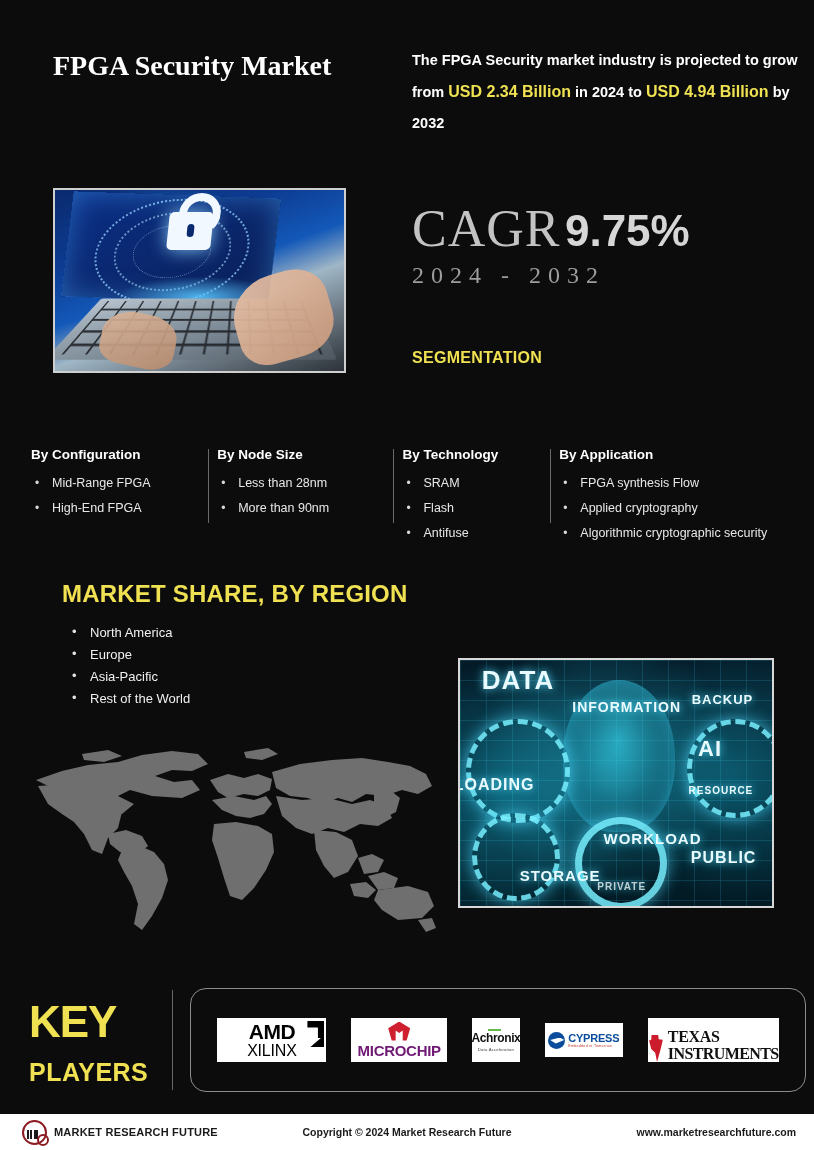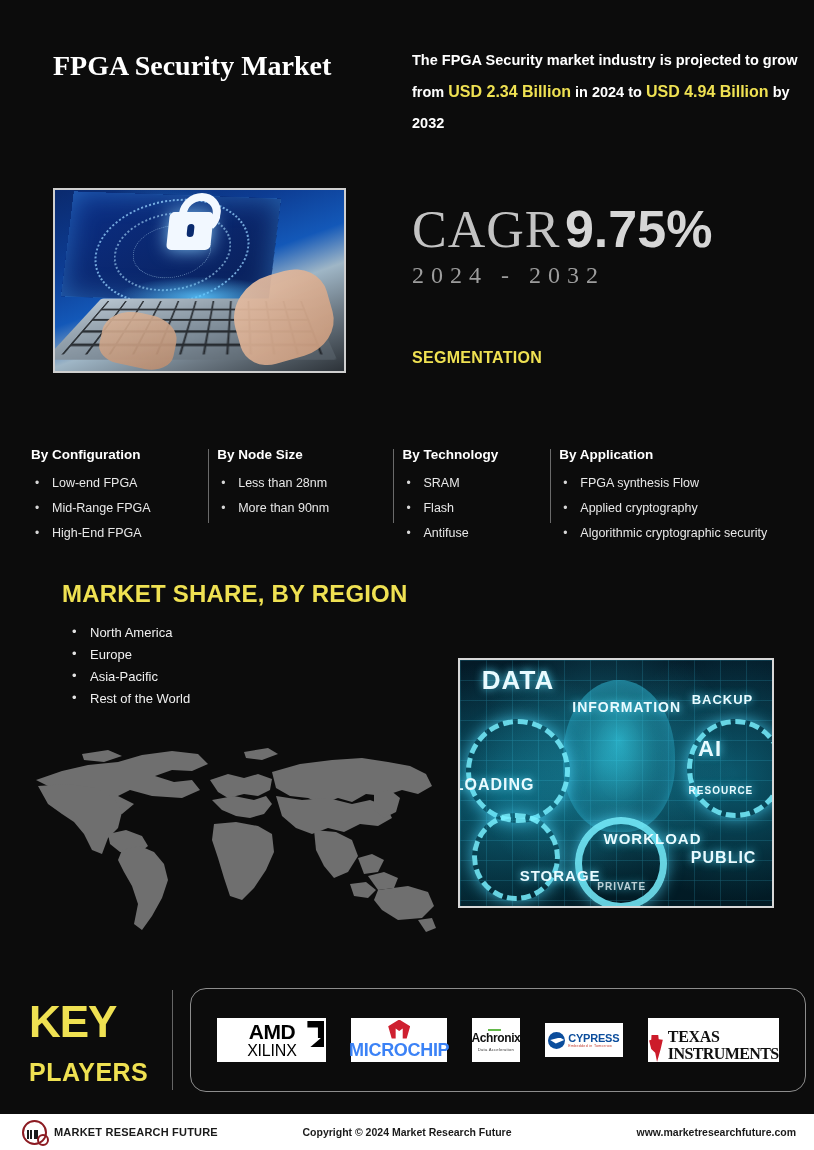--- a/index.html
+++ b/index.html
@@ -48,21 +48,21 @@
     transform:rotate(-16deg);opacity:.93;}
   .hand2{position:absolute;left:16%;bottom:2%;width:26%;height:30%;
     background:linear-gradient(150deg,#dcb79c,#b88a6d);border-radius:46% 40% 34% 28%;
     transform:rotate(12deg);opacity:.9;}
   .glow{position:absolute;left:22%;top:48%;width:56%;height:22%;
     background:radial-gradient(ellipse at center,rgba(90,200,255,.85),rgba(90,200,255,0) 72%);}
 
   
   .cagr{position:absolute;left:412px;top:199px;color:#c3c3c3;white-space:nowrap;}
   .cagr .word{font-family:"Liberation Serif",serif;font-size:52px;letter-spacing:1px;}
-  .cagr .pct{font-family:"Liberation Sans",sans-serif;font-weight:700;font-size:52px;color:#d6d6d6;text-align:right;}
+  .cagr .pct{font-family:"Liberation Sans",sans-serif;font-weight:700;font-size:44px;color:#d6d6d6;text-align:right;}
   .cagr-years{position:absolute;left:412px;top:262px;color:#9d9d9d;font-size:24px;letter-spacing:7px;
     font-family:"Liberation Serif",serif;}
   .segm{position:absolute;left:412px;top:349px;color:#efe152;font-weight:700;font-size:16px;letter-spacing:.3px;}
 
   
   .segrow{position:absolute;left:31px;top:447px;width:760px;display:flex;}
   .segcol{position:relative;padding-right:10px;}
   .segcol.c0{width:186px;}
   .segcol.c1{width:185px;}
   .segcol.c2{width:155px;}
@@ -131,21 +131,21 @@
   .amd-top{font-weight:700;font-size:21px;color:#000;letter-spacing:-.5px;line-height:20px;}
   .amd-bot{font-weight:400;font-size:16px;color:#000;letter-spacing:-.2px;line-height:17px;}
   .amd-arrow{position:absolute;right:2px;top:3px;width:17px;height:17px;background:#000;
     clip-path:polygon(0 0,100% 0,100% 100%,62% 100%,62% 38%,0 38%);}
   .amd-notch{position:absolute;right:2px;top:17px;width:14px;height:12px;background:#000;
     clip-path:polygon(100% 0,100% 100%,0 100%);}
 
   .lg-mchp{width:96px;height:44px;}
   .mchp-mark{width:22px;height:19px;background:#cf2030;
     clip-path:polygon(50% 0,100% 36%,84% 100%,66% 100%,66% 48%,50% 60%,34% 48%,34% 100%,16% 100%,0 36%);}
-  .mchp-txt{font-weight:700;font-size:18px;color:#3b82f6;letter-spacing:-.3px;margin-top:1px;}
+  .mchp-txt{font-weight:700;font-size:15px;color:#701a75;letter-spacing:-.3px;margin-top:1px;}
 
   .lg-ach{width:48px;height:44px;}
   .ach-txt{font-weight:700;font-size:12px;color:#111;letter-spacing:-.4px;}
   .ach-sub{font-size:4.2px;color:#3a3a3a;letter-spacing:.2px;margin-top:2px;}
   .ach-dash{width:13px;height:2px;background:#63b84a;margin:1px 0 0 16px;align-self:flex-start;}
 
   .lg-cyp{width:78px;height:34px;flex-direction:row;gap:3px;}
   .cyp-mark{width:17px;height:17px;border-radius:50%;background:#0b4d9c;position:relative;}
   .cyp-mark:after{content:"";position:absolute;left:2px;top:6px;width:14px;height:6px;background:#fff;
     clip-path:polygon(0 40%,70% 0,100% 40%,40% 100%);}
@@ -202,21 +202,20 @@
     <span class="pct">9.75%</span>
   </div>
   <div class="cagr-years">2024 - 2032</div>
   <div class="segm">SEGMENTATION</div>
 
   <div class="segrow">
     <div class="segcol c0">
       <div class="vl"></div>
       <div class="seg-h">By Configuration</div>
       <ul class="seg-ul">
-        <li>Low-end FPGA</li>
         <li>Mid-Range FPGA</li>
         <li>High-End FPGA</li>
       </ul>
     </div>
     <div class="segcol c1">
       <div class="vl"></div>
       <div class="seg-h">By Node Size</div>
       <ul class="seg-ul">
         <li>Less than 28nm</li>
         <li>More than 90nm</li>

